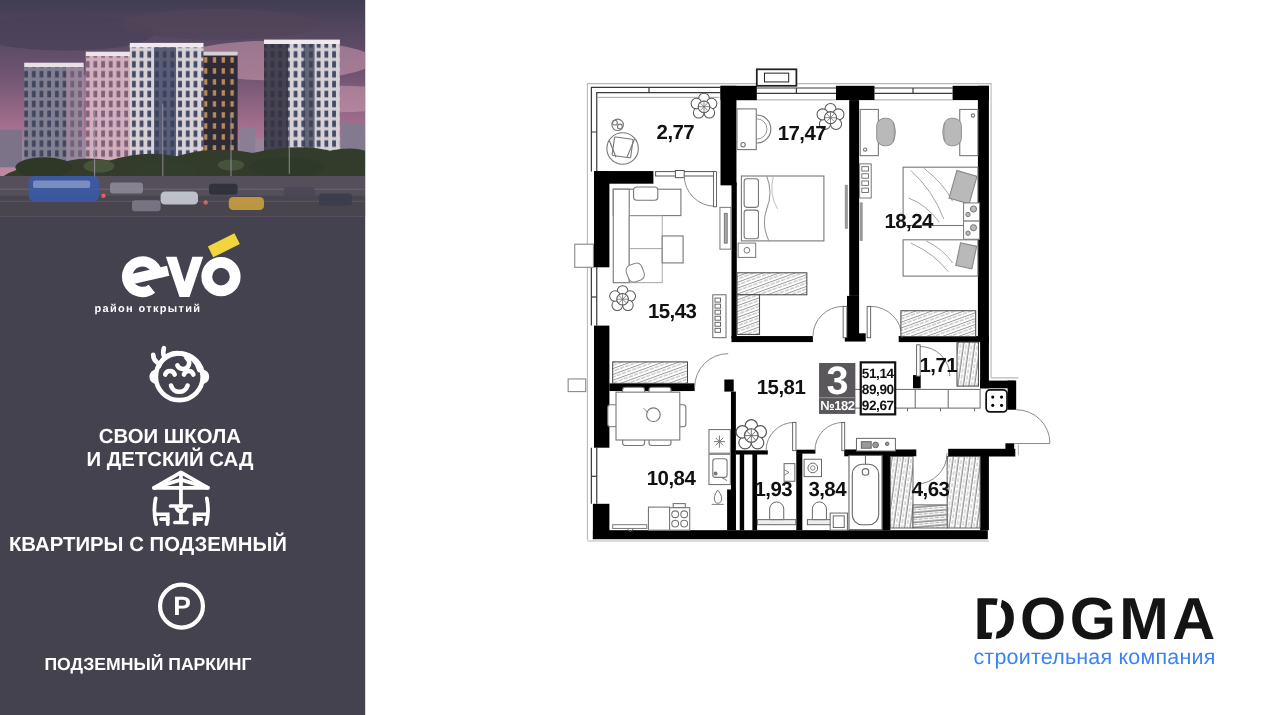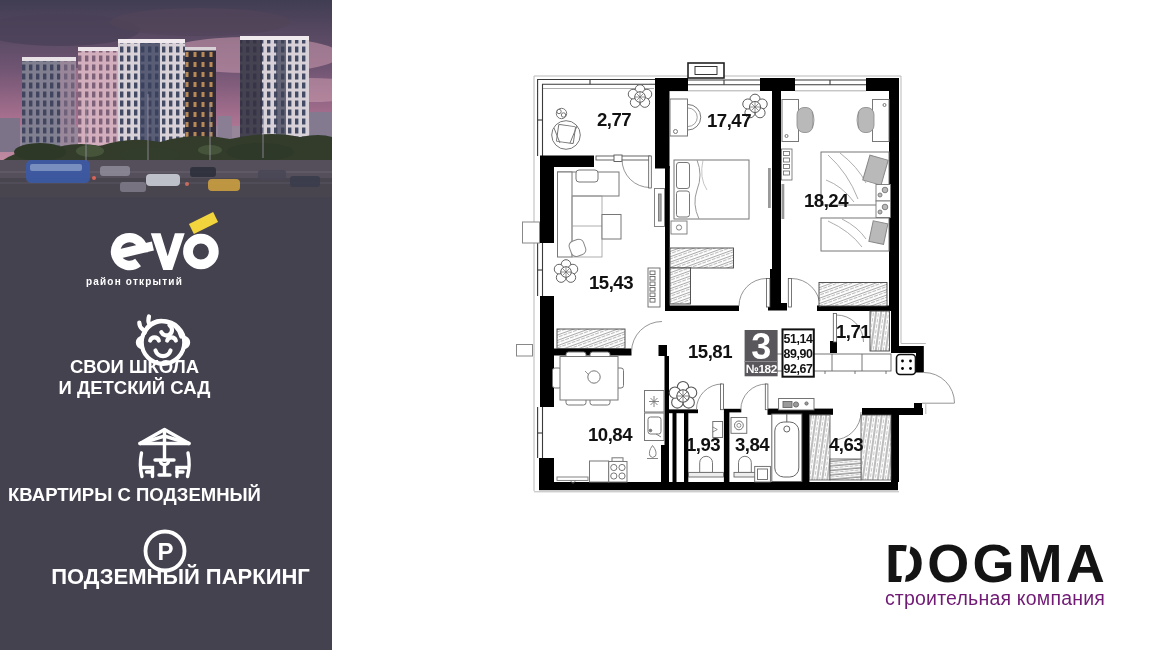--- a/index.html
+++ b/index.html
@@ -124,21 +124,21 @@
   <circle cx="32" cy="33.5" r="21.3" fill="#454250"></circle>
   <path d="M13.5,24 C17,14.5 26,10.5 34.5,12.5 C42.5,14.3 48.5,20 50.3,27.5"></path>
   <path d="M38.5,16.2 a5.6,5.6 0 1 1 -8.2,7"></path>
   <path d="M11.8,20.5 q-3.5,-2.5 -3.5,-7"></path>
   <path d="M18.5,15.5 q-2,-3.5 -0.5,-8"></path>
   <path d="M19.2,31.5 a4.5,4.5 0 0 1 8.6,0"></path>
   <path d="M36.2,31.5 a4.5,4.5 0 0 1 8.6,0"></path>
   <path d="M24.5,41.5 a7.8,7.8 0 0 0 15,0"></path>
 </svg>
 
-<div class="sbtxt" style="top:357px;font-size:18.5px;line-height:20.5px;">СВОИ ШКОЛА<br>И ДЕТСКИЙ САД</div>
+<div class="sbtxt" style="top:387px;font-size:18.5px;line-height:20.5px;margin-left:20px;">СВОИ ШКОЛА<br>И ДЕТСКИЙ САД</div>
 
 <svg width="70" height="62" viewBox="0 0 70 62" style="position:absolute;left:130px;top:424px" fill="none" stroke="#fff" stroke-width="3.4" stroke-linecap="round">
   <path d="M10,19.5 L34.5,5.5 L59,19.5 Z" stroke-linejoin="round"></path>
   <path d="M10,19.5 L34.5,12 L59,19.5" fill="none"></path>
   <line x1="34.5" y1="7" x2="34.5" y2="36"></line>
   <line x1="25" y1="36" x2="44" y2="36"></line>
   <path d="M30.5,38 a4.3,4.3 0 0 0 8,0"></path>
   <line x1="34.5" y1="42" x2="34.5" y2="50.5"></line>
   <line x1="29" y1="51" x2="40" y2="51"></line>
   <path d="M11.5,29 q-2.5,12 0.5,23.5"></path>
@@ -149,21 +149,21 @@
   <path d="M53,48 l-6,0"></path>
 </svg>
 
 <div class="sbtxt" style="top:484px;font-size:18.5px;">КВАРТИРЫ С ПОДЗЕМНЫЙ</div>
 
 <svg width="50" height="50" viewBox="0 0 50 50" style="position:absolute;left:140px;top:526px">
   <circle cx="25" cy="25" r="19.5" fill="none" stroke="#fff" stroke-width="3.8"></circle>
   <text x="25.5" y="33.5" font-size="24" font-weight="bold" fill="#fff" text-anchor="middle" font-family="Liberation Sans">P</text>
 </svg>
 
-<div class="sbtxt" style="top:564px;font-size:22px;padding-left:46px;">ПОДЗЕМНЫЙ ПАРКИНГ</div>
+<div class="sbtxt" style="top:596px;font-size:16px;">ПОДЗЕМНЫЙ ПАРКИНГ</div>
 </div>
 
 <svg id="plan" width="470" height="450" viewBox="500 55 470 450" style="position:absolute;left:500px;top:55px">
 <defs>
   <pattern id="hA" width="5" height="5" patternUnits="userSpaceOnUse" patternTransform="rotate(70)">
     <rect width="5" height="5" fill="#fff"></rect>
           <line x1="0" y1="0" x2="0" y2="5" stroke="#444" stroke-width="0.9"></line>
           <line x1="2.6" y1="1" x2="2.6" y2="5" stroke="#666" stroke-width="0.5"></line>
   </pattern>
   <pattern id="hV" width="5" height="5.5" patternUnits="userSpaceOnUse" patternTransform="rotate(8)">
@@ -608,15 +608,15 @@
 
   <text x="752" y="451">3,84</text>
 
   <text x="846" y="451">4,63</text>
 </g>
 </svg>
 
 <div id="dogma" style="position:absolute;left:880px;top:538px;width:230px;text-align:center;">
   <div style="font-size:54px;font-weight:bold;color:#141414;letter-spacing:3.2px;line-height:51px;margin-left:3px;">DOGMA</div>
   <div style="position:absolute;left:24px;top:4px;width:4px;height:42px;background:#fff;transform:rotate(9deg);"></div>
-  <div style="font-size:19.5px;color:#701a75;margin-top:-2px;letter-spacing:0.2px;">строительная компания</div>
+  <div style="font-size:19.5px;color:#3b82f6;margin-top:-2px;letter-spacing:0.2px;">строительная компания</div>
 </div>
 </div>
 
 </body></html>

